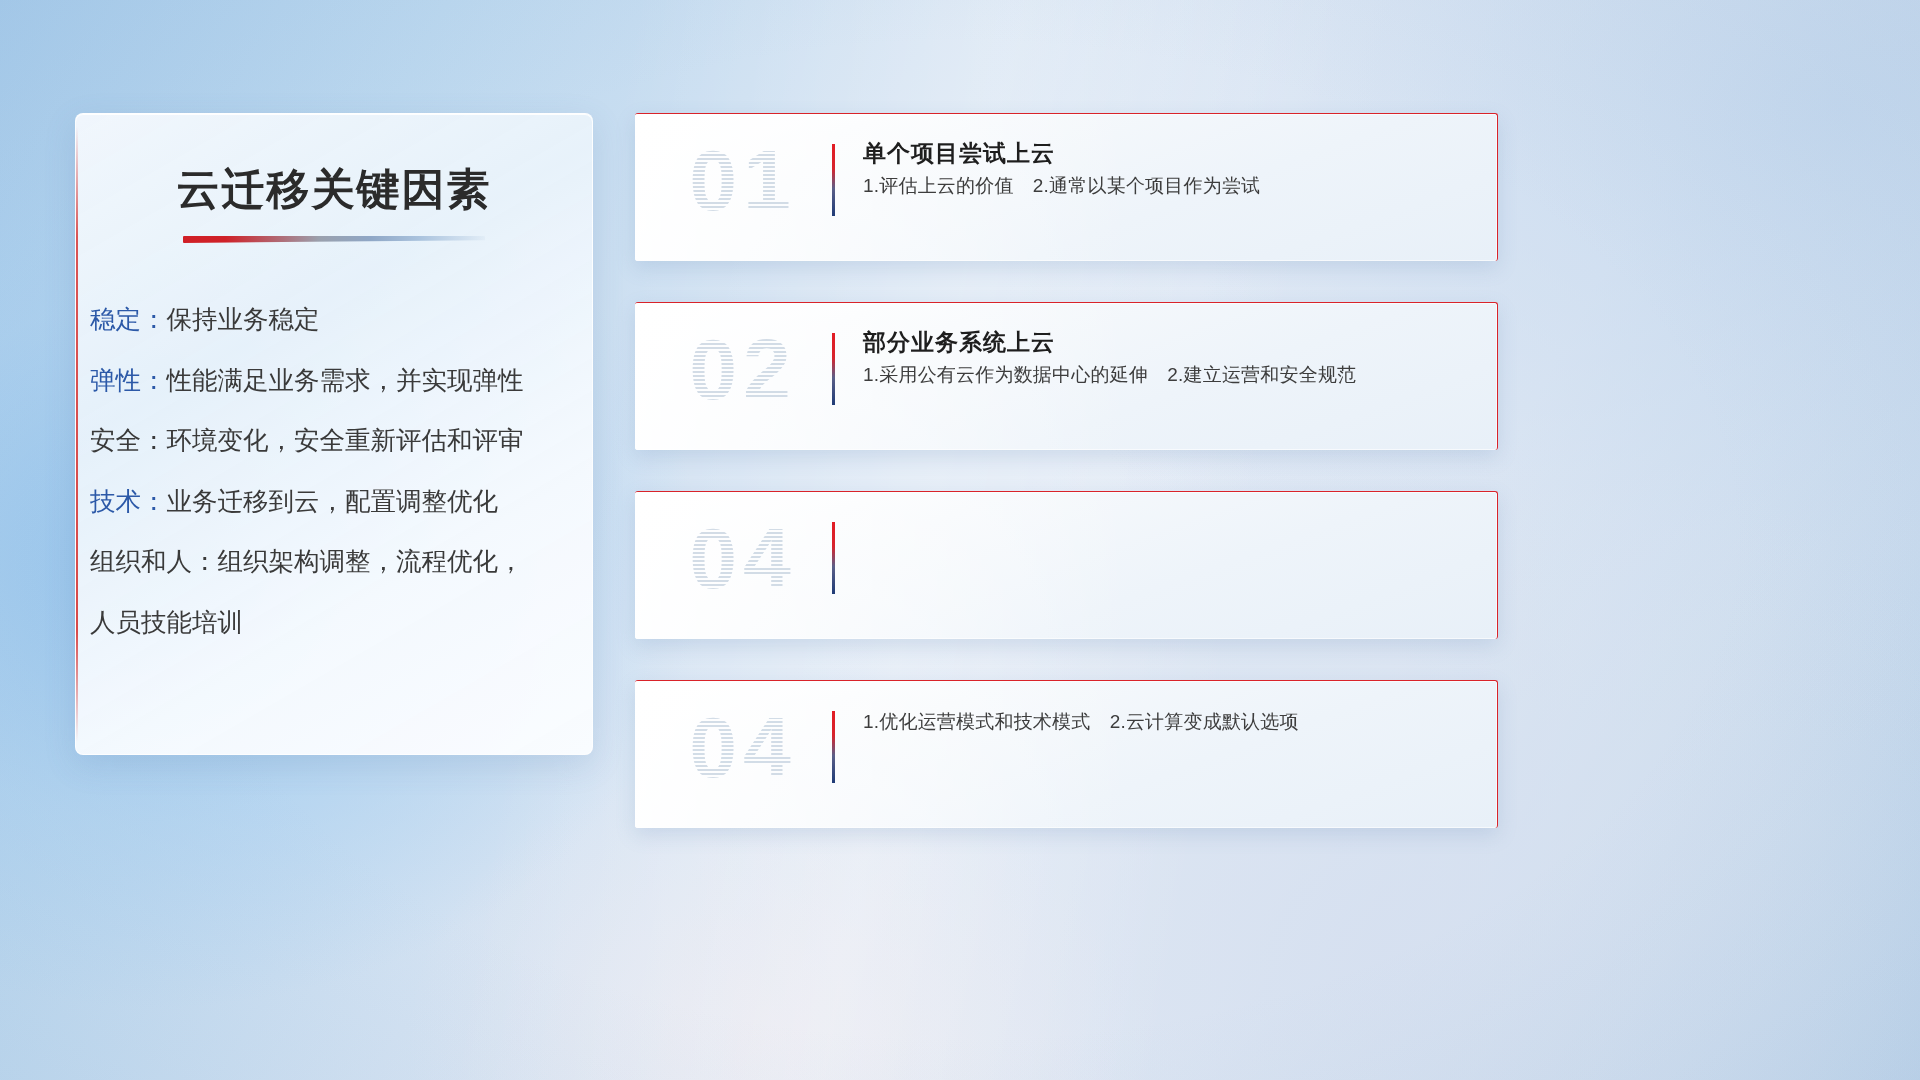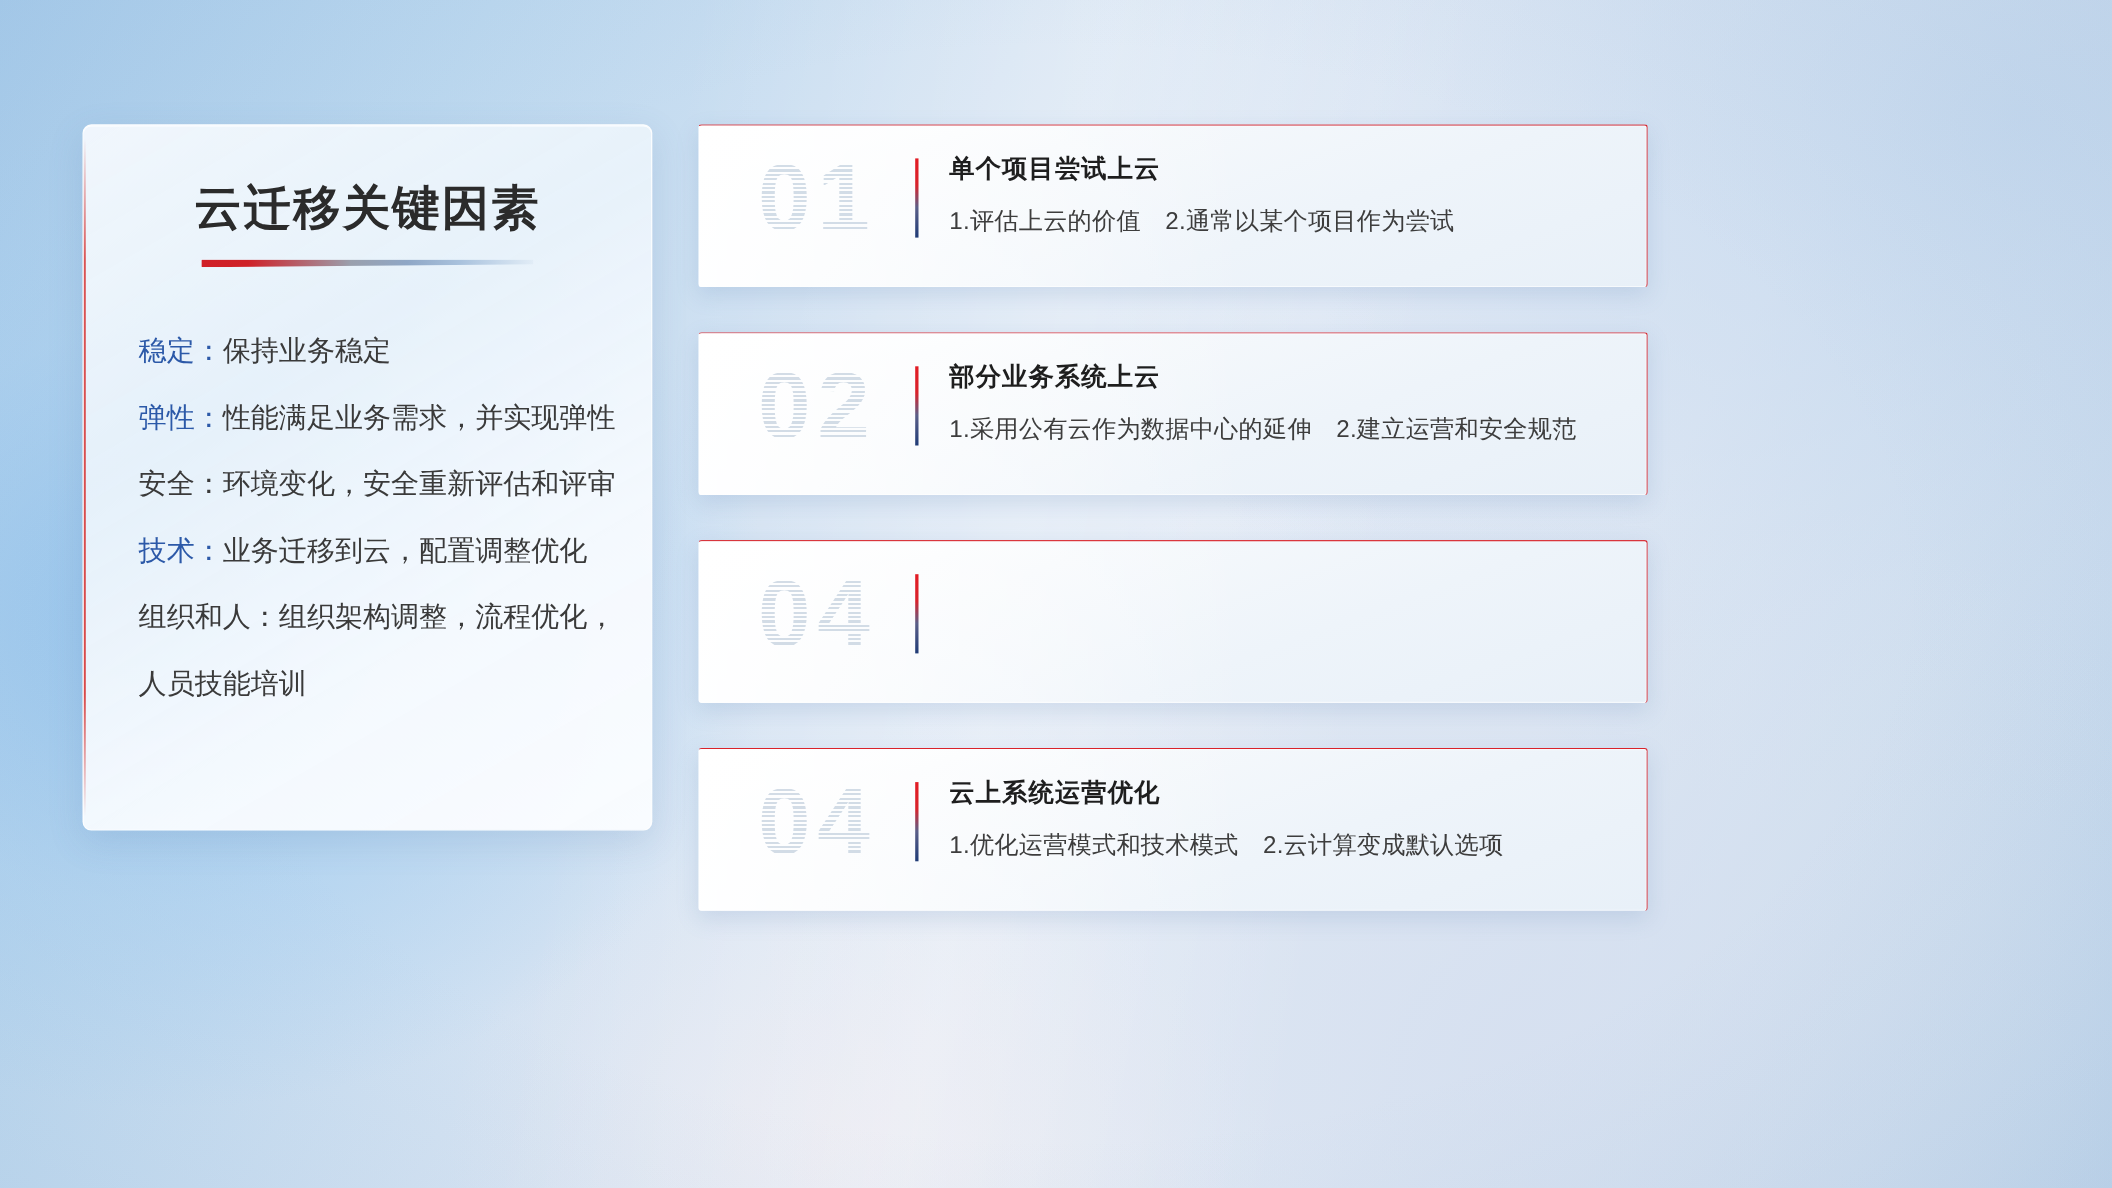--- a/index.html
+++ b/index.html
@@ -45,21 +45,21 @@
   }
   .panel-title {
     margin:47px 0 0 0; text-align:center;
     font-size:43px; font-weight:bold; color:#2b2b2b; letter-spacing:2px;
   }
   .title-rule {
     margin:17px auto 0; width:302px; height:7px; border-radius:1px;
     background:linear-gradient(90deg, #d01f26 0%, #cf2128 14%, #9aa0ad 45%, #8fa7c6 62%, #a9c2dd 78%, rgba(206,221,236,0.25) 100%);
     clip-path:polygon(0 0, 100% 0, 100% 62%, 0 100%);
   }
-  .factor-list { margin:64px 0 0 50px; }
+  .factor-list { margin:64px 0 0 14px; }
   .factor-line {
     font-size:25.5px; color:#3a3a3a; line-height:1.0;
     margin-bottom:35px; white-space:nowrap;
   }
   .factor-line .k { color:#2c59a8; }
   .factor-line .k.plain { color:#3a3a3a; }
 
   
   .cards { position:absolute; left:635px; top:113px; width:863px; }
   .card {
@@ -84,21 +84,21 @@
     -webkit-mask-image:repeating-linear-gradient(180deg, #000 0 2px, rgba(0,0,0,0) 2px 4px);
     mask-image:repeating-linear-gradient(180deg, #000 0 2px, rgba(0,0,0,0) 2px 4px);
     user-select:none;
   }
   .card-bar {
     position:absolute; left:197px; top:30px; width:2.5px; height:72px;
     background:linear-gradient(180deg, #e21c24 0%, #d8232c 34%, #5b5f88 62%, #1f3b76 100%);
   }
   .card-body { position:absolute; left:228px; top:24px; right:20px; }
   .card-title { font-size:23px; color:#1e1e1e; font-weight:700; letter-spacing:1px; }
-  .card-desc  { margin-top:17px; font-size:22px; color:#3d3d3d; letter-spacing:0.2px; }
+  .card-desc  { margin-top:4px; font-size:19px; color:#3d3d3d; letter-spacing:0.2px; }
 </style>
 </head>
 <body>
 
 <div class="bg"></div>
 <div class="bg-sheen"></div>
 <div class="bg-vig"></div>
 
 <section class="left-panel">
   <h1 class="panel-title">云迁移关键因素</h1>
@@ -148,18 +148,17 @@
 
   <article class="card">
     <div class="card-num">04</div>
     <div class="card-bar"></div>
   </article>
 
   <article class="card">
     <div class="card-num">04</div>
     <div class="card-bar"></div>
     <div class="card-body">
-      <h2 class="card-title">云上系统运营优化</h2>
       <p class="card-desc">1.优化运营模式和技术模式　2.云计算变成默认选项</p>
     </div>
   </article>
 
 </section>
 
 </body></html>

